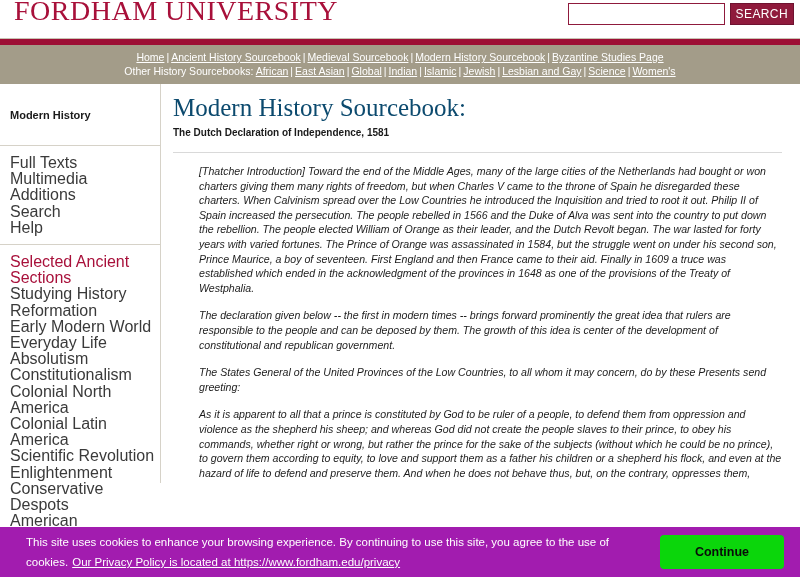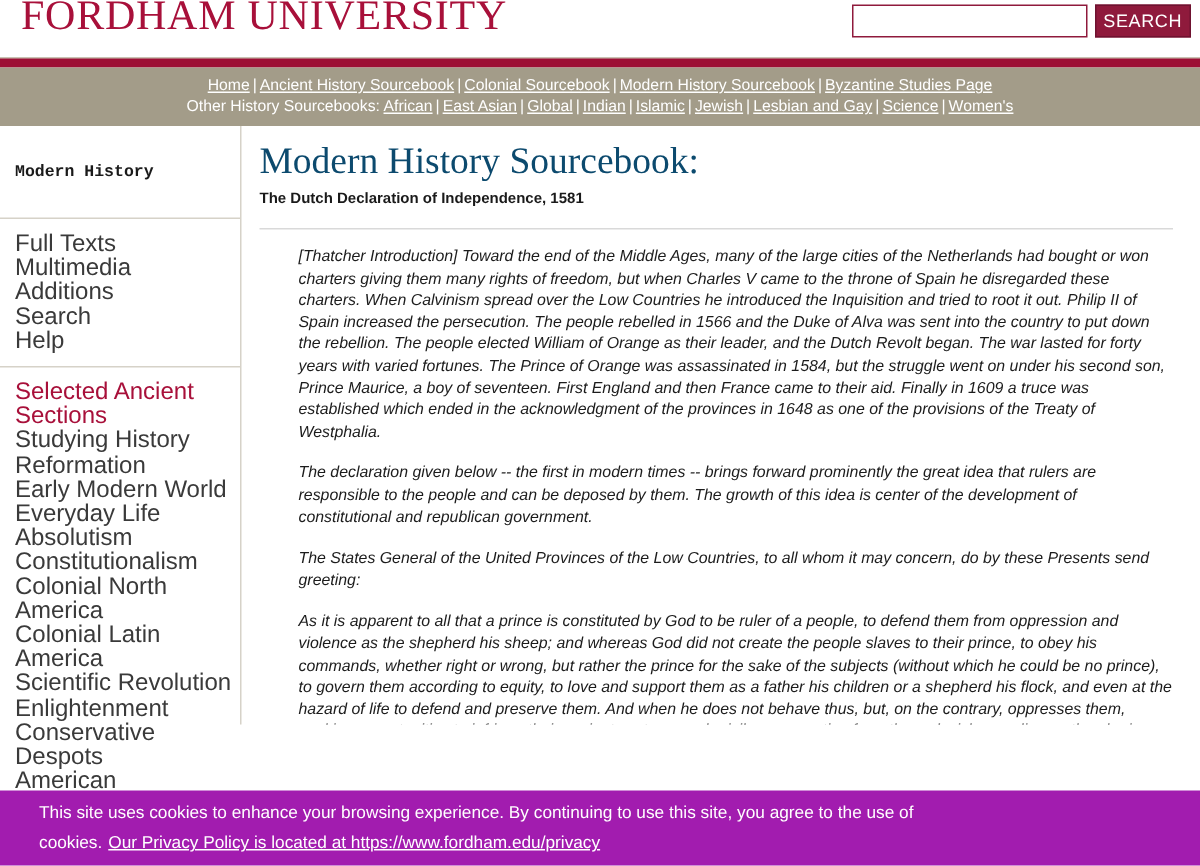--- a/index.html
+++ b/index.html
@@ -101,21 +101,20 @@
     border-bottom: 1px solid #d6d2c8;
     height: 62px;
     display: flex;
     align-items: center;
     padding-left: 10px;
   }
   #sidebar-title {
     font-weight: bold;
     font-size: 11px;
     color: #1a1a1a;
-    font-family: Liberation Mono, monospace;
   }
   .sidebar-group {
     padding: 9px 0 8px 10px;
   }
   #sidebar-group-main { border-bottom: 1px solid #d6d2c8; }
   .sidebar-link {
     display: block;
     color: #3a3a3a;
     text-decoration: none;
     line-height: 16.2px;
@@ -207,21 +206,21 @@
   <div id="search-area">
     <input id="search-input" type="text" placeholder="" style="">
     <button id="search-button">SEARCH</button>
   </div>
 </div>
 
 <div id="crimson-bar"></div>
 
 <div id="nav-bar">
   <div class="nav-row">
-    <a href="#">Home</a><span class="nav-sep">|</span><a href="#">Ancient History Sourcebook</a><span class="nav-sep">|</span><a href="#">Colonial Sourcebook</a><span class="nav-sep">|</span><a href="#">Modern History Sourcebook</a><span class="nav-sep">|</span><a href="#">Byzantine Studies Page</a>
+    <a href="#">Home</a><span class="nav-sep">|</span><a href="#">Ancient History Sourcebook</a><span class="nav-sep">|</span><a href="#">Medieval Sourcebook</a><span class="nav-sep">|</span><a href="#">Modern History Sourcebook</a><span class="nav-sep">|</span><a href="#">Byzantine Studies Page</a>
   </div>
   <div class="nav-row">
     <span class="nav-label">Other History Sourcebooks:</span>
     <a href="#">African</a><span class="nav-sep">|</span><a href="#">East Asian</a><span class="nav-sep">|</span><a href="#">Global</a><span class="nav-sep">|</span><a href="#">Indian</a><span class="nav-sep">|</span><a href="#">Islamic</a><span class="nav-sep">|</span><a href="#">Jewish</a><span class="nav-sep">|</span><a href="#">Lesbian and Gay</a><span class="nav-sep">|</span><a href="#">Science</a><span class="nav-sep">|</span><a href="#">Women's</a>
   </div>
 </div>
 
 <div id="page-body">
 
   <div id="sidebar">
@@ -268,13 +267,14 @@
       <p>The States General of the United Provinces of the Low Countries, to all whom it may concern, do by these Presents send greeting:</p>
       <p>As it is apparent to all that a prince is constituted by God to be ruler of a people, to defend them from oppression and violence as the shepherd his sheep; and whereas God did not create the people slaves to their prince, to obey his commands, whether right or wrong, but rather the prince for the sake of the subjects (without which he could be no prince), to govern them according to equity, to love and support them as a father his children or a shepherd his flock, and even at the hazard of life to defend and preserve them. And when he does not behave thus, but, on the contrary, oppresses them, seeking opportunities to infringe their ancient customs and privileges, exacting from them slavish compliance, then he is no longer a prince, but a tyrant, and the subjects are to consider him in no other view. And particularly when this is done deliberately, unauthorized by the states, they may not only disallow his authority, but legally proceed to the choice of another prince for their defense. This is the only method left for subjects whose humble petitions and remonstrances could never soften their prince or dissuade him from his tyrannical proceedings; and this is what the law of nature dictates for the defense of liberty, which we ought to transmit to posterity, even at the hazard of our lives. And this we have seen done frequently in several countries upon the like occasion, whereof there are notorious instances, and more justifiable in our land, which has been always governed according to their ancient privileges, which are expressed in the oath taken by the prince at his admission to the government; for most of the Provinces receive their prince upon certain conditions, which he swears to maintain, which, if the prince violates, he is no longer sovereign.</p>
     </div>
   </div>
 </div>
 
 <div id="cookie-banner">
   <div id="cookie-text">
     <span>This site uses cookies to enhance your browsing experience. By continuing to use this site, you agree to the use of cookies.</span><a href="#" id="cookie-policy-link">Our Privacy Policy is located at https://www.fordham.edu/privacy</a>
   </div>
+  <button id="cookie-continue">Continue</button>
 </div>
 
 </body></html>

